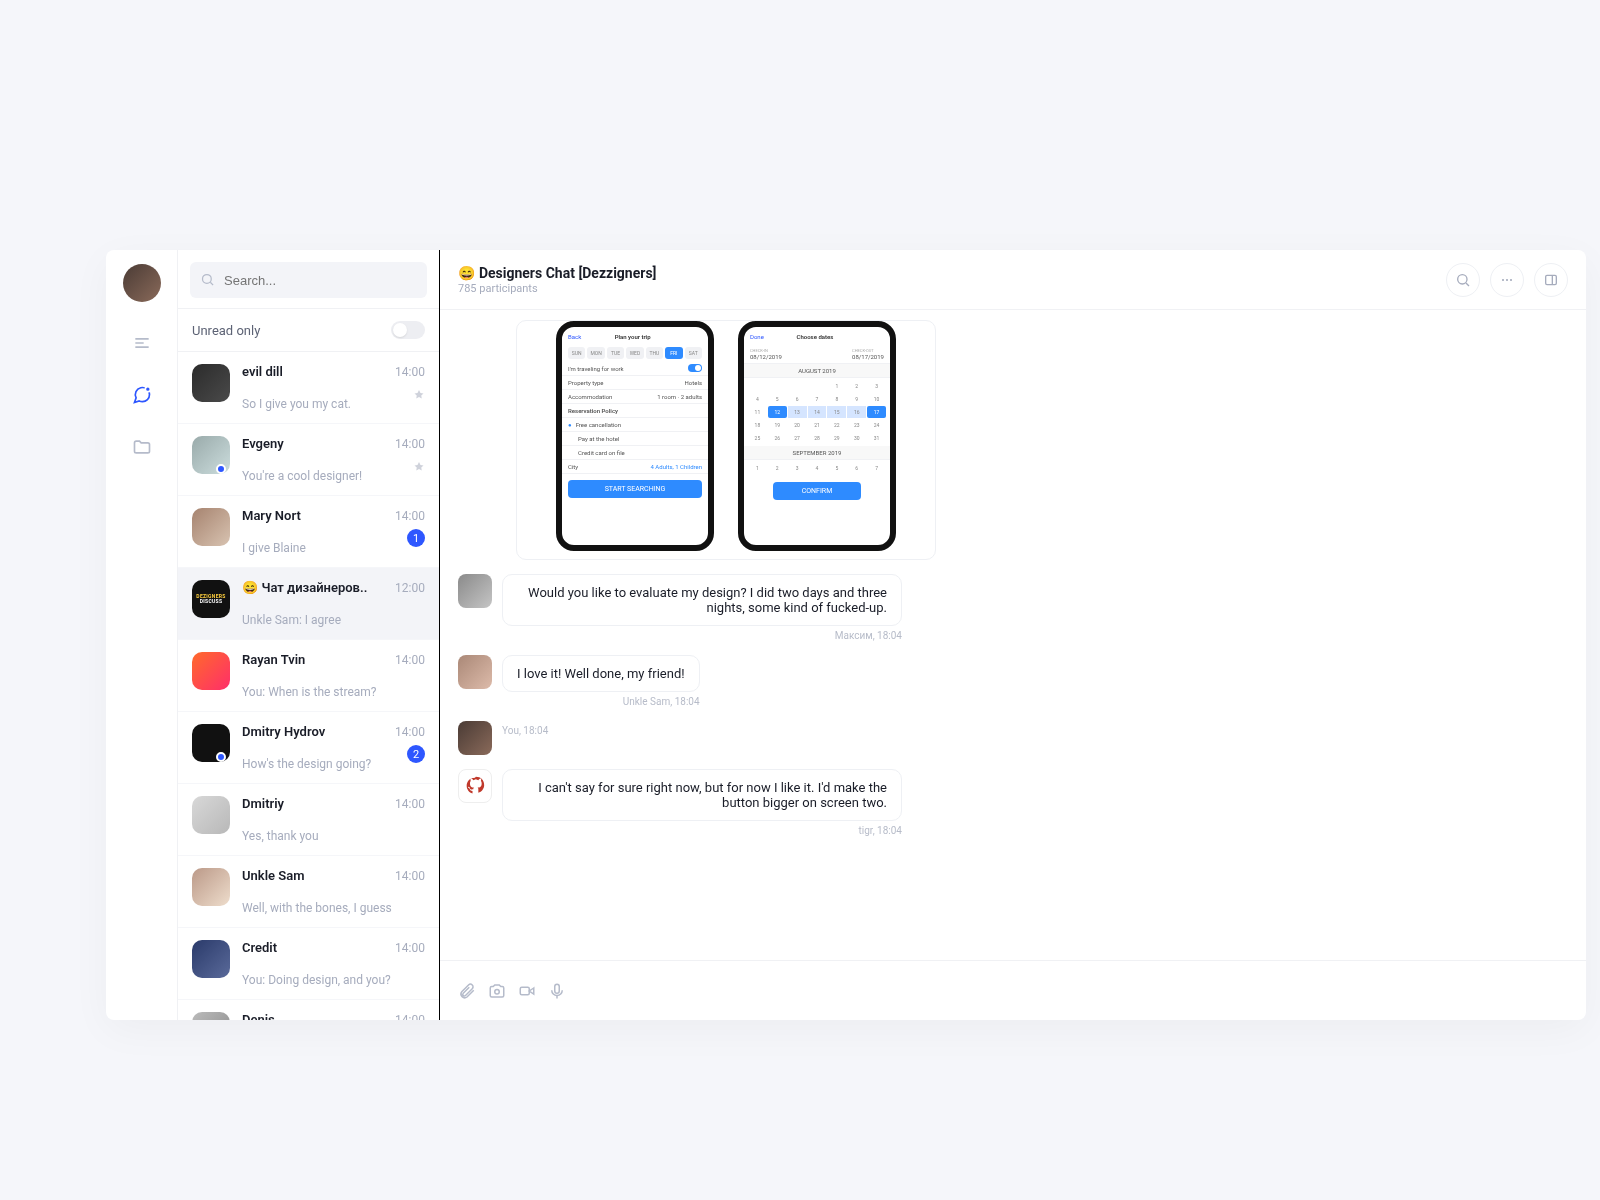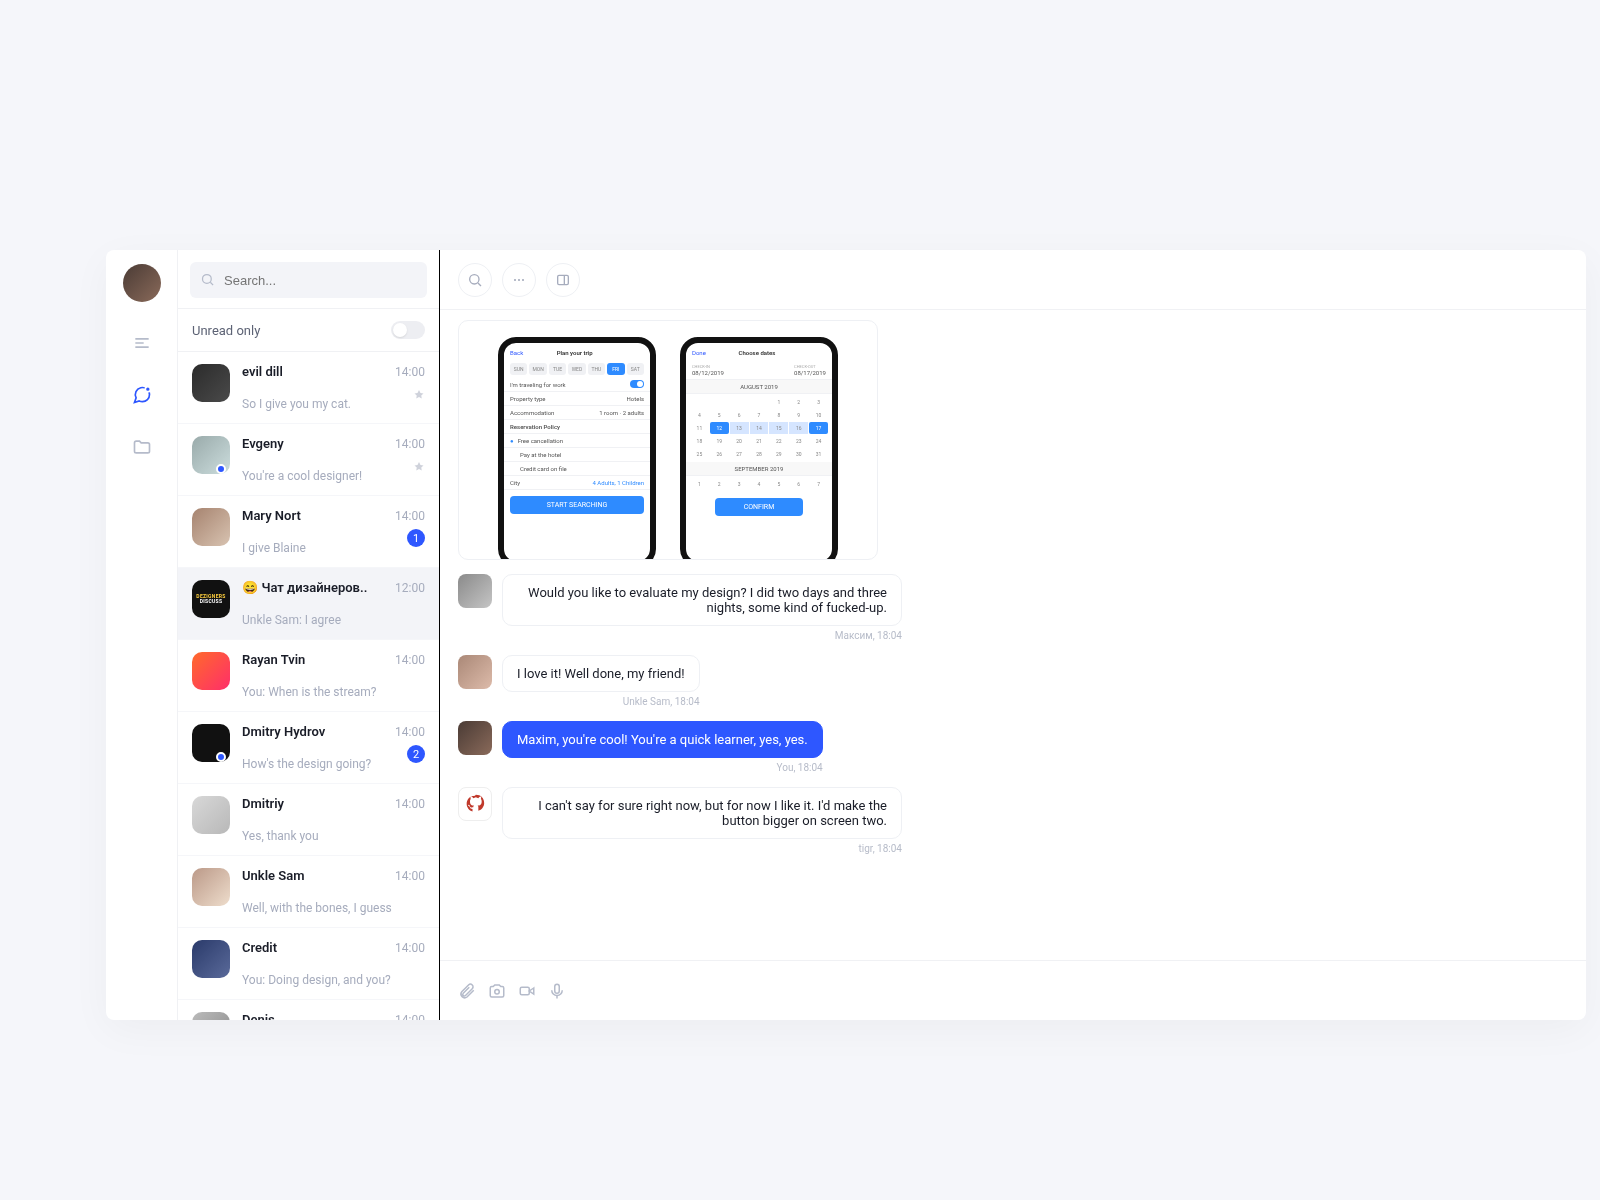--- a/index.html
+++ b/index.html
@@ -131,21 +131,22 @@
   width: 34px; height: 34px; border-radius: 50%;
   border: 1px solid #eef0f4;
   display: flex; align-items: center; justify-content: center;
   color: #a6acbd; cursor: pointer;
 }
 .hbtn svg { width: 16px; height: 16px; }
 .messages { flex: 1; overflow-y: auto; padding: 10px 18px 18px; }
 .phones {
   width: 420px; height: 240px;
   background: #fff; border: 1px solid #eef0f4; border-radius: 10px;
-  padding: 16px 22px 6px;
+  margin-left: 58px;
+  padding: 0 22px 6px;
   display: flex; gap: 24px; justify-content: center;
   overflow: hidden;
 }
 .phone {
   width: 158px; height: 230px;
   border: 6px solid #111; border-radius: 18px;
   background: #fff; overflow: hidden;
   position: relative;
 }
 .ph-top { height: 18px; display:flex; align-items:center; padding:0 6px; font-size:6px; color:#2e57ff; justify-content:space-between;}
@@ -333,20 +334,24 @@
     <div class="chat-name">Denis</div>
     <div class="chat-preview"></div>
   </div>
   <div class="chat-time">14:00</div>
         </div>
       </div>
   </div>
 
   <div class="main">
     <div class="header">
+      <div class="header-left">
+        <div class="header-title">😄 Designers Chat [Dezzigners]</div>
+        <div class="header-sub">785 participants</div>
+      </div>
       <div class="header-actions">
         <div class="hbtn">
             <svg viewBox="0 0 24 24" fill="none" stroke="currentColor" stroke-width="2">
               <circle cx="11" cy="11" r="7"></circle>
               <line x1="21" y1="21" x2="16.5" y2="16.5"></line>
             </svg>
           </div>
         <div class="hbtn">
             <svg viewBox="0 0 24 24" fill="currentColor">
               <circle cx="6" cy="12" r="1.6"></circle>
@@ -483,21 +488,20 @@
           <div class="msg-group">
             <div class="msg-av av-m2"></div>
             <div class="msg-col">
     <div class="bubble ">I love it! Well done, my friend!</div>
     <div class="meta">Unkle Sam, 18:04</div>
   </div>
           </div>
           <div class="msg-group">
             <div class="msg-av av-m3"></div>
             <div class="msg-col">
-    <div class="bubble me">Maxim, you're cool! You're a quick learner, yes, yes.</div>
     <div class="meta">You, 18:04</div>
   </div>
           </div>
           <div class="msg-group">
             <div class="msg-av av-m4">
               <svg class="octo" viewBox="0 0 24 24">
                 <path fill="#c0392b" d="M12 2C6 2 2 6 2 12c0 4 3 8 7 9v-3c-2 0-3-1-3-2 0 0-1-2-2-2 0 0-1-1 0-1 1 0 2 1 2 2 1 2 3 1 4 1 0-1 0-2 1-2-3 0-5-1-5-5 0-1 0-2 1-3 0 0-1-2 0-3 0 0 2 0 3 2 1 0 2-1 3-1s2 1 3 1c1-2 3-2 3-2 1 1 0 3 0 3 1 1 1 2 1 3 0 4-2 5-5 5 1 0 1 1 1 2v4c4-1 7-5 7-9 0-6-4-10-10-10z"></path>
               </svg>
             </div>
             <div class="msg-col">

